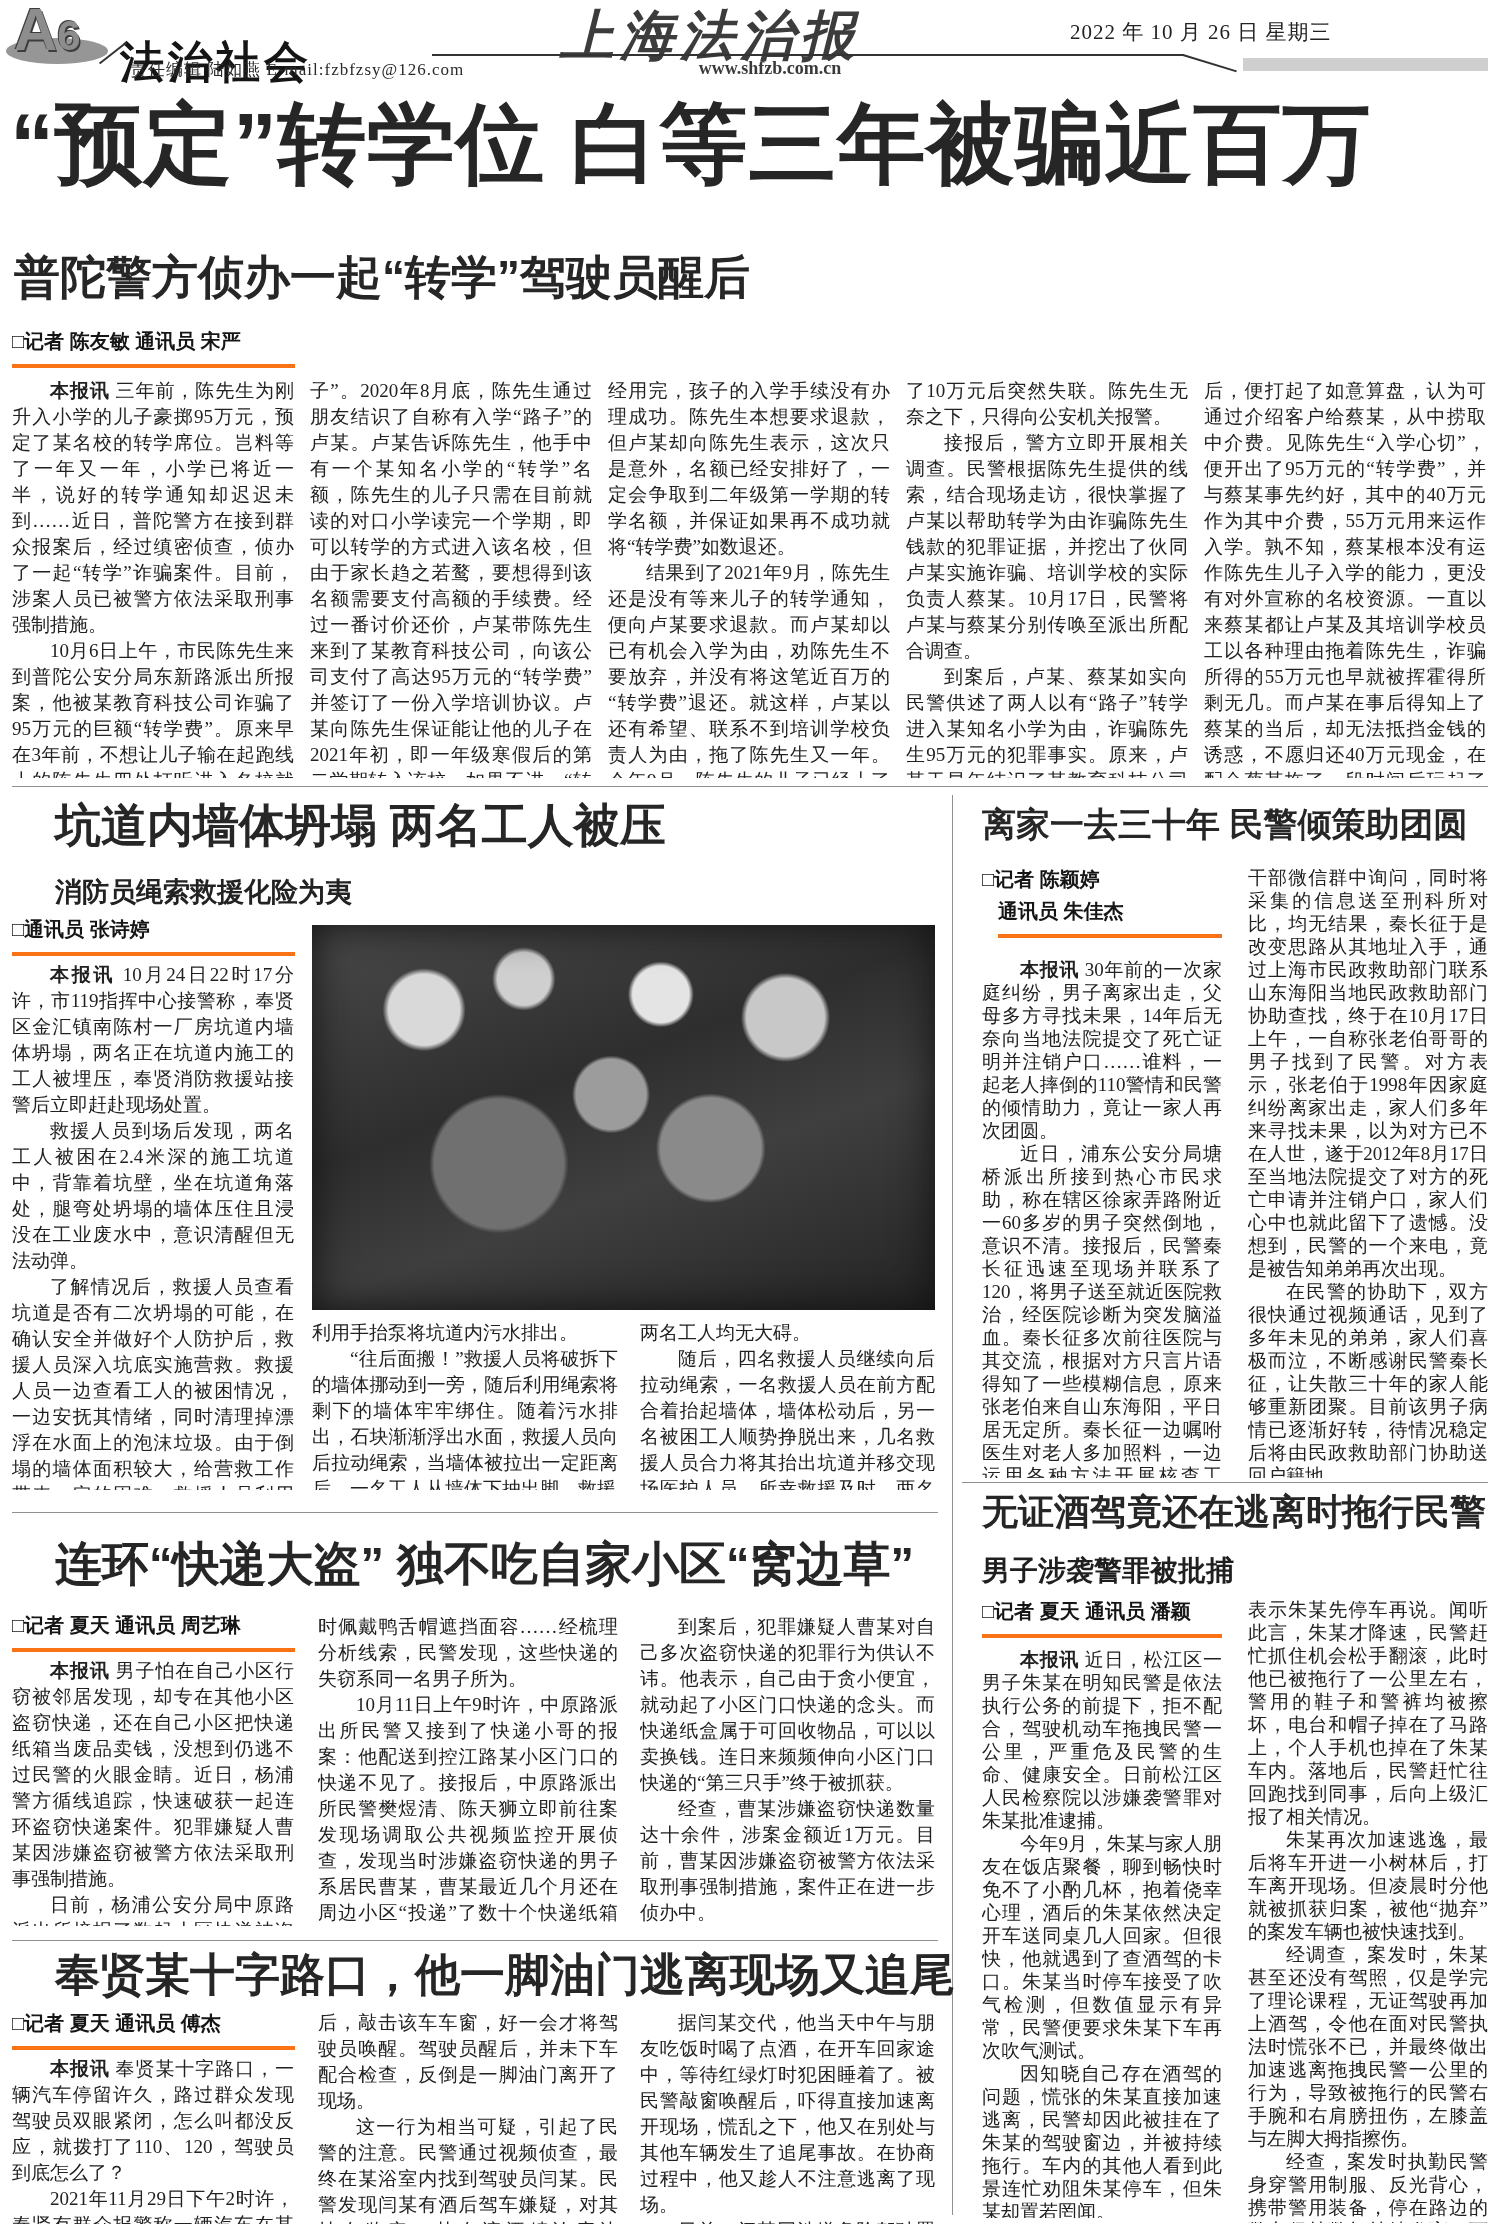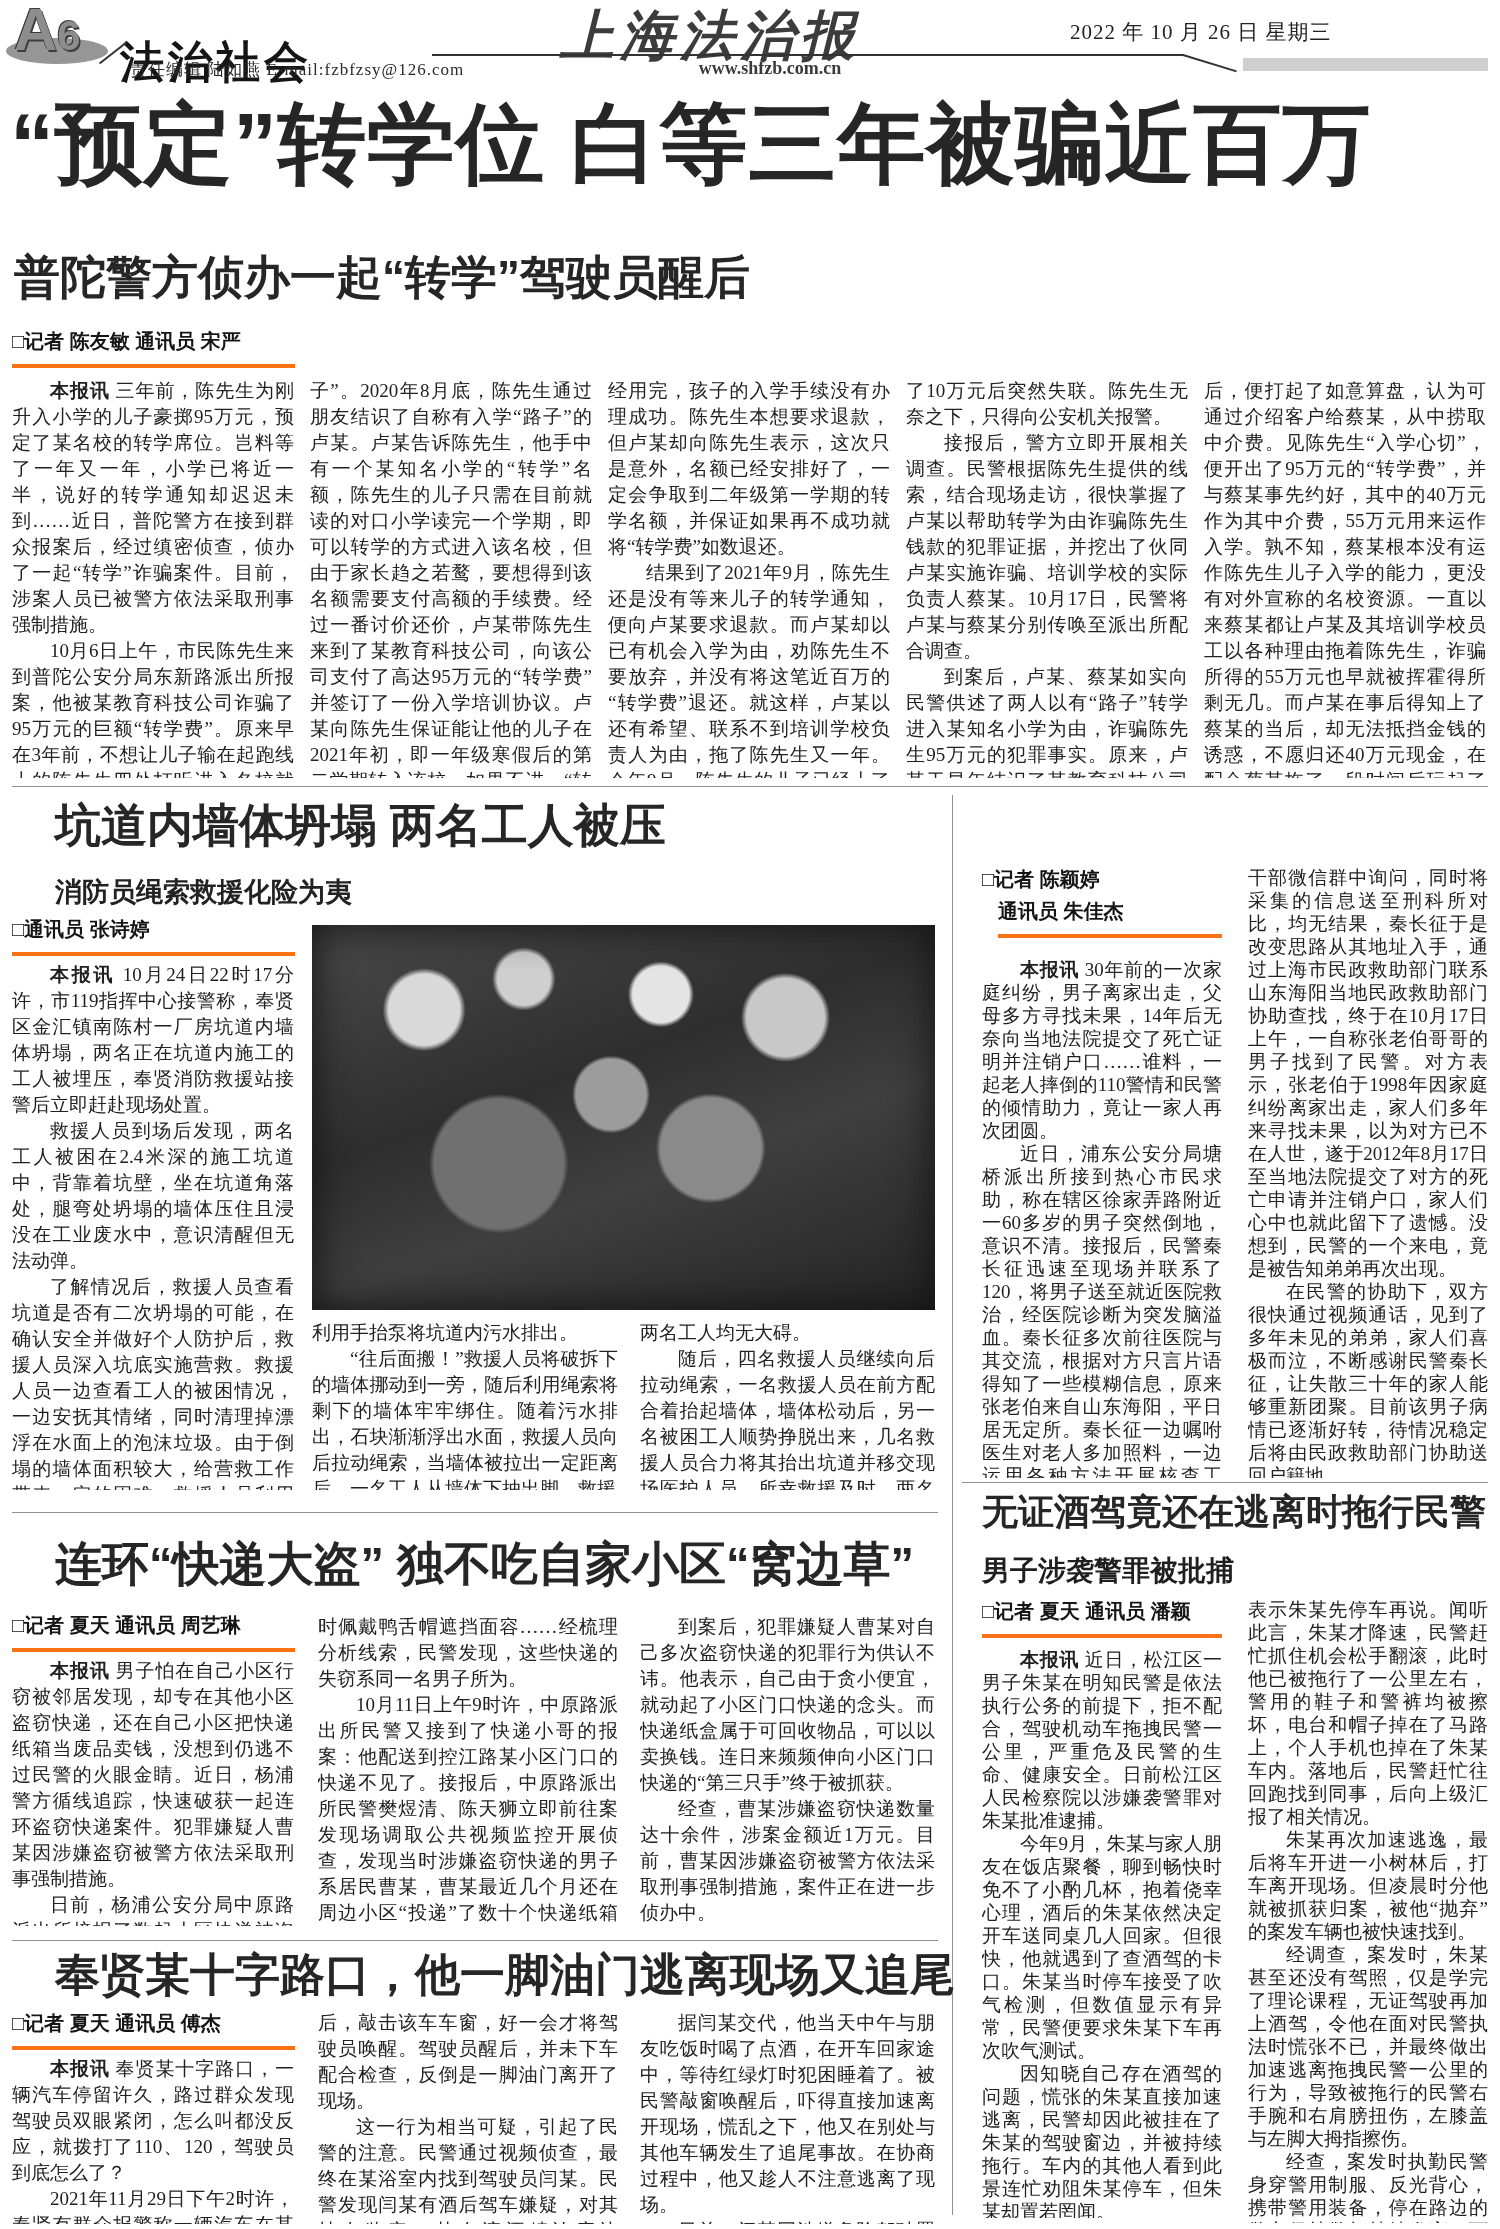--- a/index.html
+++ b/index.html
@@ -110,20 +110,21 @@
     </div>
   <div class="abs col" style="left:312px;top:1320px;width:306px;height:170px;">
       <p>利用手抬泵将坑道内污水排出。</p>
       <p class="indent">“往后面搬！”救援人员将破拆下的墙体挪动到一旁，随后利用绳索将剩下的墙体牢牢绑住。随着污水排出，石块渐渐浮出水面，救援人员向后拉动绳索，当墙体被拉出一定距离后，一名工人从墙体下抽出脚，救援</p>
     </div>
   <div class="abs col" style="left:640px;top:1320px;width:295px;height:170px;">
       <p>两名工人均无大碍。</p>
       <p class="indent">随后，四名救援人员继续向后拉动绳索，一名救援人员在前方配合着抬起墙体，墙体松动后，另一名被困工人顺势挣脱出来，几名救援人员合力将其抬出坑道并移交现场医护人员。所幸救援及时，两名工人均无大碍。</p>
     </div>
 
+  <div class="abs h-sans lijia-headline">离家一去三十年 民警倾策助团圆</div>
   <div class="abs byline noline" style="left:982px;top:866px;width:240px;">□记者  陈颖婷</div>
   <div class="abs byline" style="left:998px;top:898px;width:224px;">通讯员  朱佳杰</div>
   <div class="abs col" style="left:982px;top:958px;width:240px;height:520px;line-height:23px;">
       <p class="indent"><b>本报讯</b>  30年前的一次家庭纠纷，男子离家出走，父母多方寻找未果，14年后无奈向当地法院提交了死亡证明并注销户口……谁料，一起老人摔倒的110警情和民警的倾情助力，竟让一家人再次团圆。</p>
       <p class="indent">近日，浦东公安分局塘桥派出所接到热心市民求助，称在辖区徐家弄路附近一60多岁的男子突然倒地，意识不清。接报后，民警秦长征迅速至现场并联系了120，将男子送至就近医院救治，经医院诊断为突发脑溢血。秦长征多次前往医院与其交流，根据对方只言片语得知了一些模糊信息，原来张老伯来自山东海阳，平日居无定所。秦长征一边嘱咐医生对老人多加照料，一边运用各种方法开展核查工作。</p>
     </div>
   <div class="abs col" style="left:1248px;top:866px;width:240px;height:612px;line-height:23px;">
       <p>干部微信群中询问，同时将采集的信息送至刑科所对比，均无结果，秦长征于是改变思路从其地址入手，通过上海市民政救助部门联系山东海阳当地民政救助部门协助查找，终于在10月17日上午，一自称张老伯哥哥的男子找到了民警。对方表示，张老伯于1998年因家庭纠纷离家出走，家人们多年来寻找未果，以为对方已不在人世，遂于2012年8月17日至当地法院提交了对方的死亡申请并注销户口，家人们心中也就此留下了遗憾。没想到，民警的一个来电，竟是被告知弟弟再次出现。</p>
       <p class="indent">在民警的协助下，双方很快通过视频通话，见到了多年未见的弟弟，家人们喜极而泣，不断感谢民警秦长征，让失散三十年的家人能够重新团聚。目前该男子病情已逐渐好转，待情况稳定后将由民政救助部门协助送回户籍地。</p>
     </div>

